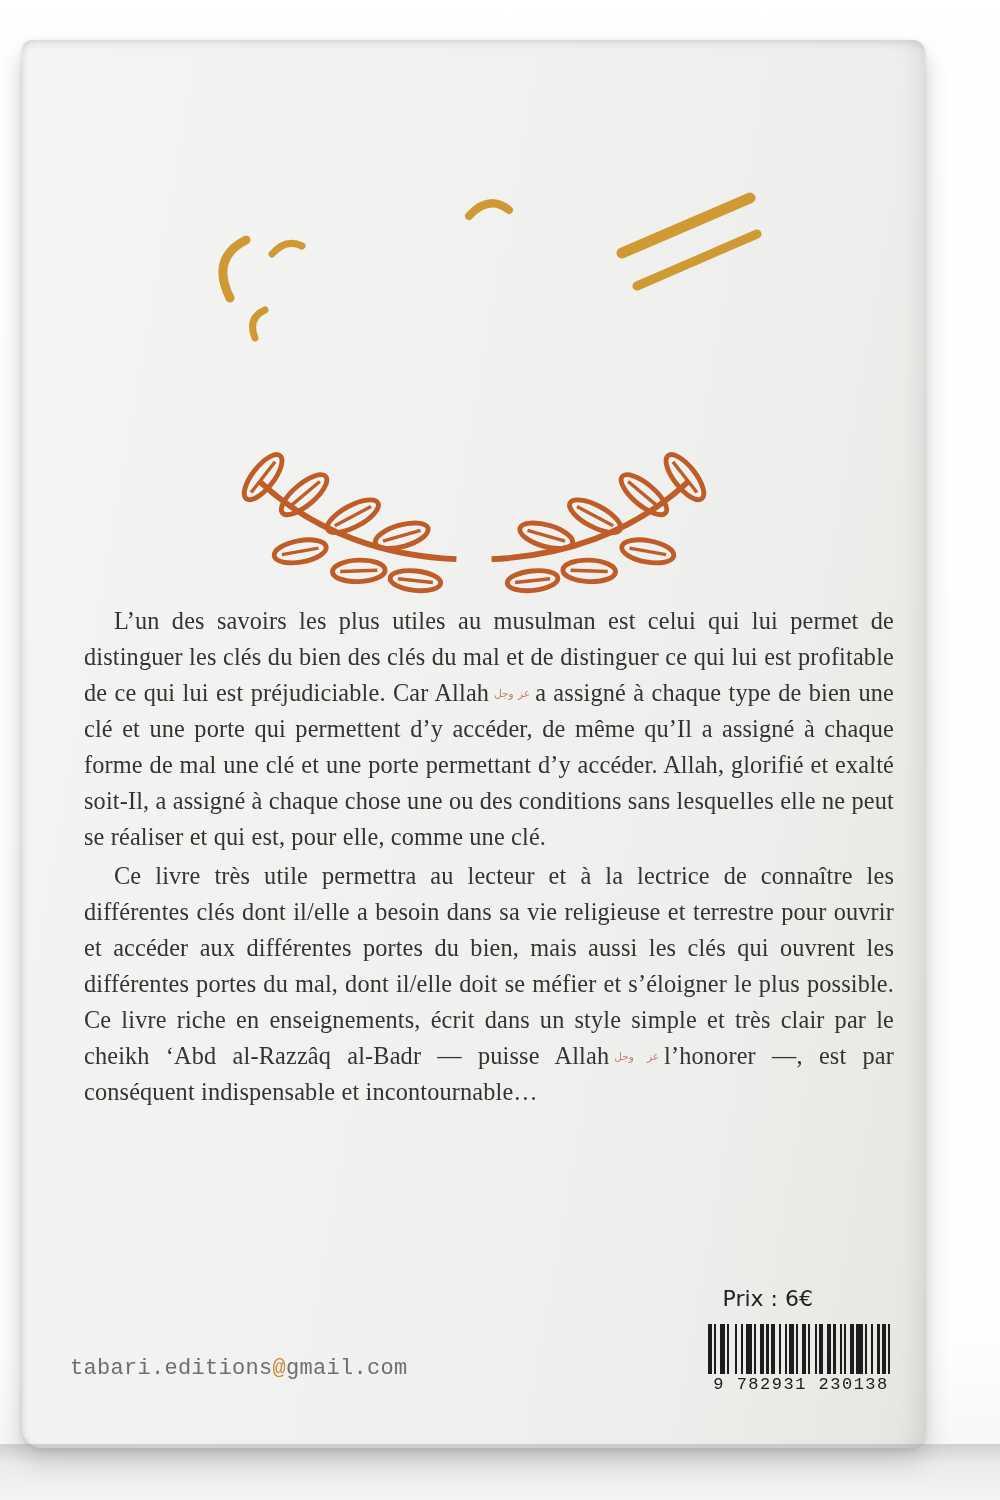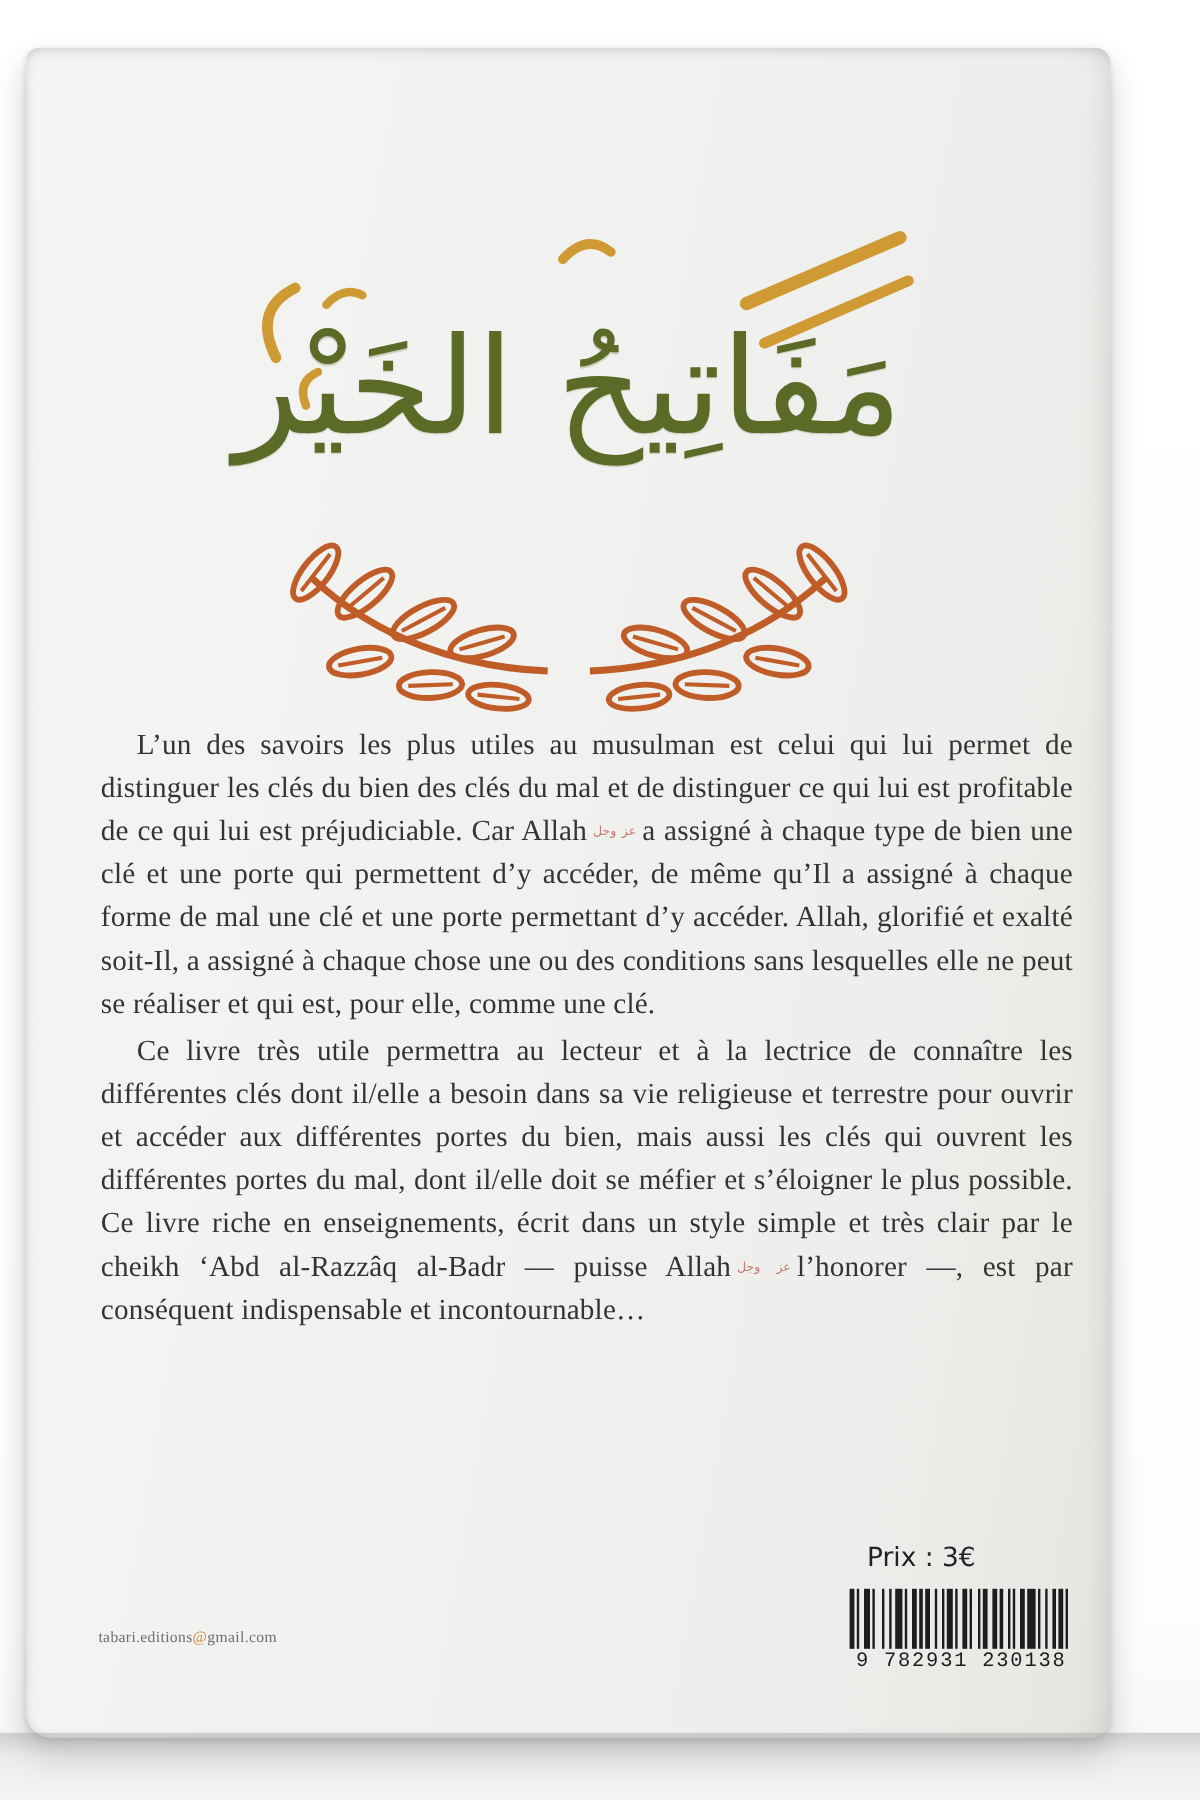--- a/index.html
+++ b/index.html
@@ -37,39 +37,38 @@
   .price{position:absolute;top:1246px;right:112px;
          font-family:"DejaVu Sans",sans-serif;font-size:22px;color:#222;}
   .barcode{position:absolute;top:1284px;right:8px;width:232px;text-align:center;}
   .bars{height:50px;font-size:0;white-space:nowrap;}
   .bars i{display:inline-block;height:100%;}
   .bars i.br{background:#1d1d1d;}
   .bars i.sp{background:transparent;}
   .barcode-number{margin-top:1px;font-family:Liberation Mono, monospace;
                   font-size:17px;letter-spacing:1.5px;color:#1c1c1c;}
   
-  .email{position:absolute;top:1316px;left:60px;
-         font-family:Liberation Serif, serif;font-size:13px;color:#6e6e6e;letter-spacing:0.3px;}
+  .email{position:absolute;top:1316px;left:48px;
+         font-family:Liberation Mono, monospace;font-size:22px;color:#6e6e6e;letter-spacing:0.3px;}
   .email .at{color:#d08b3c;}
   
   .floor{position:absolute;left:0;right:0;bottom:0;height:56px;z-index:5;
          background:linear-gradient(180deg,rgba(160,160,160,0.45) 0%,rgba(215,215,215,0.35) 35%,rgba(250,250,250,0.1) 100%);}
   .watermark{position:absolute;left:0;right:0;bottom:2px;z-index:6;text-align:center;
              font-family:"Liberation Sans",sans-serif;font-weight:700;
              font-size:44px;color:#868686;letter-spacing:0.5px;}
 </style>
 </head>
 <body>
 
 <div class="stage">
 
   <div class="book">
 
     <div class="title-wrap">
-      <span class="title-text">مَفَاتِيحُ الخَيْر</span>
       <svg class="gold-accents" viewBox="0 0 903 330" aria-hidden="true">
         <path d="M600,95 L728,40" stroke-width="11"></path>
         <path d="M615,128 L735,76" stroke-width="9"></path>
         <path d="M447,58 q20,-22 40,-6" stroke-width="8"></path>
         <path d="M208,140 q-20,-40 16,-58" stroke-width="9"></path>
         <path d="M233,180 q-8,-20 10,-28" stroke-width="7"></path>
         <path d="M250,96 q14,-16 30,-8" stroke-width="7"></path>
       </svg>
     </div>
 
@@ -142,21 +141,21 @@
           </g>
         </g>
       </svg>
     </div>
 
     <div class="body-text">
       <p><span>L’un des savoirs les plus utiles au musulman est celui qui lui permet de distinguer les clés du bien des clés du mal et de distinguer ce qui lui est profitable de ce qui lui est préjudiciable. Car Allah</span><span class="honorific">عز وجل</span><span>a assigné à chaque type de bien une clé et une porte qui permettent d’y accéder, de même qu’Il a assigné à chaque forme de mal une clé et une porte permettant d’y accéder. Allah, glorifié et exalté soit-Il, a assigné à chaque chose une ou des conditions sans lesquelles elle ne peut se réaliser et qui est, pour elle, comme une clé.</span></p>
       <p><span>Ce livre très utile permettra au lecteur et à la lectrice de connaître les différentes clés dont il/elle a besoin dans sa vie religieuse et terrestre pour ouvrir et accéder aux différentes portes du bien, mais aussi les clés qui ouvrent les différentes portes du mal, dont il/elle doit se méfier et s’éloigner le plus possible. Ce livre riche en enseignements, écrit dans un style simple et très clair par le cheikh ‘Abd al-Razzâq al-Badr — puisse Allah</span><span class="honorific">عز وجل</span><span>l’honorer —, est par conséquent indispensable et incontournable…</span></p>
     </div>
 
-    <div class="price">Prix : 3€</div>
+    <div class="price">Prix : 6€</div>
 
     <div class="barcode">
       <div class="bars"><i class="br" style="width: 4.2px;"></i><i class="sp" style="width: 2.1px;"></i><i class="br" style="width: 2.1px;"></i><i class="sp" style="width: 4.2px;"></i><i class="br" style="width: 4.2px;"></i><i class="sp" style="width: 2.1px;"></i><i class="br" style="width: 2.1px;"></i><i class="sp" style="width: 6.3px;"></i><i class="br" style="width: 2.1px;"></i><i class="sp" style="width: 4.2px;"></i><i class="br" style="width: 2.1px;"></i><i class="sp" style="width: 2.1px;"></i><i class="br" style="width: 6.3px;"></i><i class="sp" style="width: 2.1px;"></i><i class="br" style="width: 2.1px;"></i><i class="sp" style="width: 4.2px;"></i><i class="br" style="width: 4.2px;"></i><i class="sp" style="width: 2.1px;"></i><i class="br" style="width: 2.1px;"></i><i class="sp" style="width: 2.1px;"></i><i class="br" style="width: 4.2px;"></i><i class="sp" style="width: 4.2px;"></i><i class="br" style="width: 2.1px;"></i><i class="sp" style="width: 4.2px;"></i><i class="br" style="width: 2.1px;"></i><i class="sp" style="width: 2.1px;"></i><i class="br" style="width: 4.2px;"></i><i class="sp" style="width: 2.1px;"></i><i class="br" style="width: 2.1px;"></i><i class="sp" style="width: 4.2px;"></i><i class="br" style="width: 4.2px;"></i><i class="sp" style="width: 2.1px;"></i><i class="br" style="width: 2.1px;"></i><i class="sp" style="width: 4.2px;"></i><i class="br" style="width: 2.1px;"></i><i class="sp" style="width: 2.1px;"></i><i class="br" style="width: 4.2px;"></i><i class="sp" style="width: 4.2px;"></i><i class="br" style="width: 4.2px;"></i><i class="sp" style="width: 2.1px;"></i><i class="br" style="width: 2.1px;"></i><i class="sp" style="width: 4.2px;"></i><i class="br" style="width: 2.1px;"></i><i class="sp" style="width: 2.1px;"></i><i class="br" style="width: 2.1px;"></i><i class="sp" style="width: 4.2px;"></i><i class="br" style="width: 4.2px;"></i><i class="sp" style="width: 2.1px;"></i><i class="br" style="width: 6.3px;"></i><i class="sp" style="width: 2.1px;"></i><i class="br" style="width: 2.1px;"></i><i class="sp" style="width: 4.2px;"></i><i class="br" style="width: 2.1px;"></i><i class="sp" style="width: 4.2px;"></i><i class="br" style="width: 2.1px;"></i><i class="sp" style="width: 2.1px;"></i><i class="br" style="width: 4.2px;"></i><i class="sp" style="width: 2.1px;"></i><i class="br" style="width: 2.1px;"></i><i class="sp" style="width: 4.2px;"></i></div>
       <div class="barcode-number">9 782931 230138</div>
     </div>
 
     <div class="email"><span>tabari.editions</span><span class="at">@</span><span>gmail.com</span></div>
 
   </div>
 

